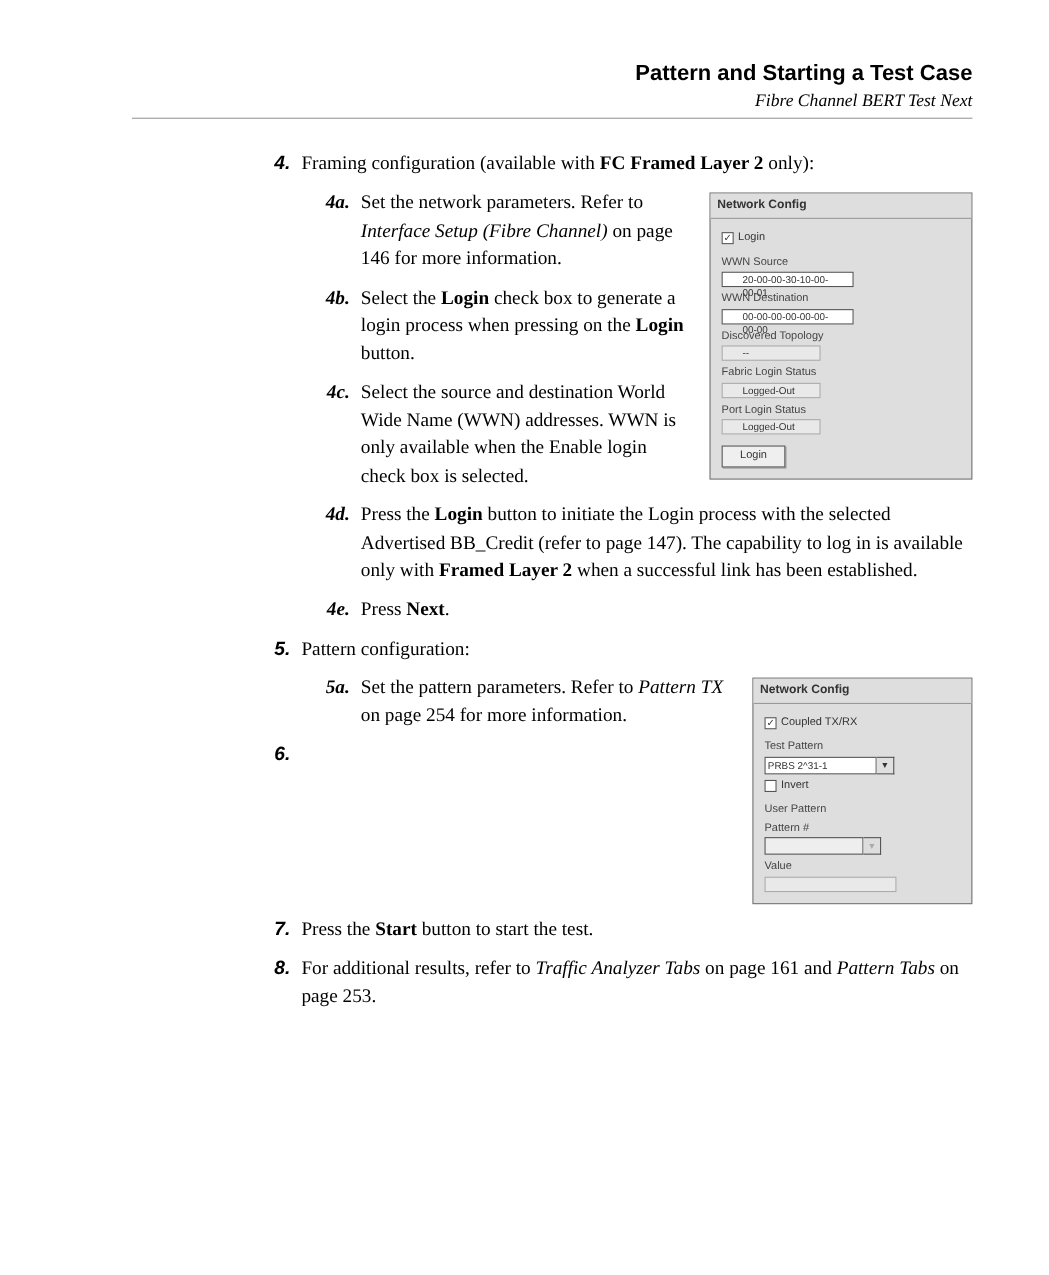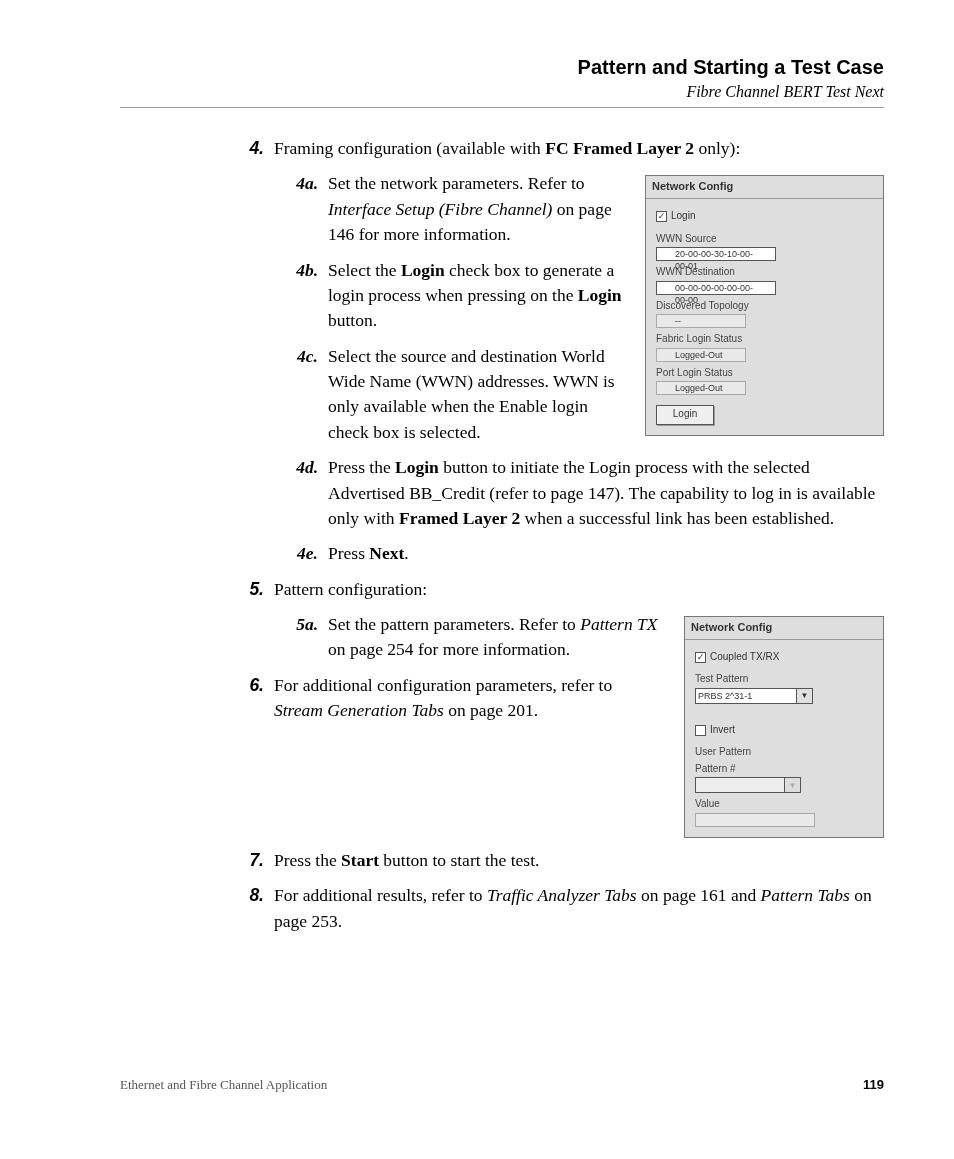--- a/index.html
+++ b/index.html
@@ -284,21 +284,21 @@
       <div class="box-body">
         <div class="chk-row">
           <span class="chk">✓</span>
           <span>Coupled TX/RX</span>
         </div>
         <div class="lbl">Test Pattern</div>
         <div class="sel-wrap">
           <div class="sel">PRBS 2^31-1</div>
           <div class="sel-btn">▼</div>
         </div>
-        <div class="chk-row" style="margin-top:19px;">
+        <div class="chk-row" style="margin-top:3px;">
           <span class="chk"></span>
           <span>Invert</span>
         </div>
         <div class="lbl">User Pattern</div>
         <div class="lbl" style="margin-top:2px;">Pattern #</div>
         <div class="sel-wrap">
           <div class="sel" style="background:#eee;width:90px;"></div>
           <div class="sel-btn" style="background:#ddd;color:#aaa;">▼</div>
         </div>
         <div class="lbl">Value</div>
@@ -312,41 +312,34 @@
         <div class="subli-num">5a.</div>
         <div class="subli-body" style="max-width:340px;">
           <span>Set the pattern parameters. Refer to </span><span class="i">Pattern TX</span><span> on page 254 for more information.</span>
         </div>
       </div>
 
     </div>
 
     <div class="li-row" style="margin-left:110px;">
       <div class="li-num">6.</div>
-      <div class="li-body" style="max-width:380px;">
-        <span>For additional configuration parameters, refer to </span><span class="i">Stream Generation Tabs</span><span> on page 201.</span>
-      </div>
     </div>
 
     <div style="clear:both;"></div>
 
     <div class="li-row" style="margin-left:110px;">
       <div class="li-num">7.</div>
       <div class="li-body">
         <span>Press the </span><span class="b">Start</span><span> button to start the test.</span>
       </div>
     </div>
 
     <div class="li-row" style="margin-left:110px;">
       <div class="li-num">8.</div>
       <div class="li-body">
         <span>For additional results, refer to </span><span class="i">Traffic Analyzer Tabs</span><span> on page 161 and </span><span class="i">Pattern Tabs</span><span> on page 253.</span>
       </div>
     </div>
 
   </div>
 
-  <div class="footer">
-    <div>Ethernet and Fibre Channel Application</div>
-    <div class="pnum">119</div>
-  </div>
 
 </div>
 
 </body></html>

